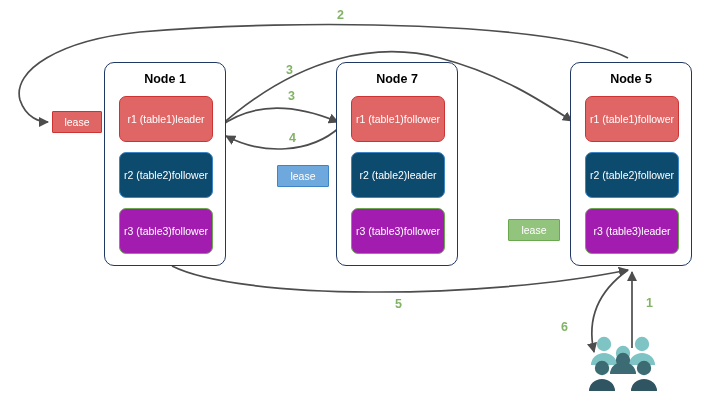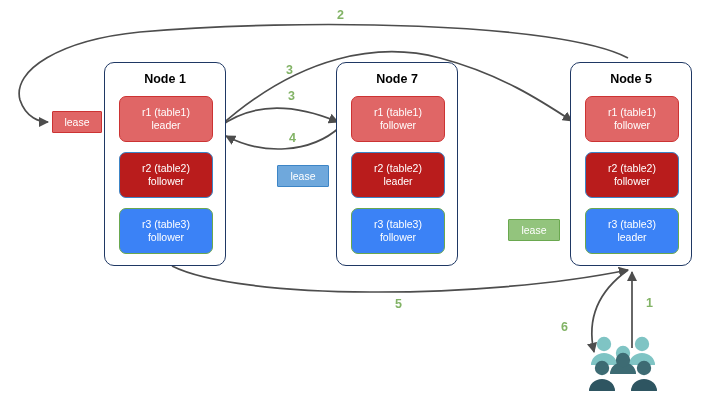--- a/index.html
+++ b/index.html
@@ -4,26 +4,26 @@
 <style>
   html,body{margin:0;padding:0;background:#ffffff;}
   body{width:704px;height:405px;overflow:hidden;font-family:"Liberation Sans",sans-serif;}
   #stage{position:relative;width:704px;height:405px;background:#fff;}
   svg.edges{position:absolute;left:0;top:0;width:704px;height:405px;pointer-events:none;}
 
   .node{position:absolute;border:1.6px solid #1f3864;border-radius:10px;background:#fff;box-sizing:border-box;}
   .node-title{position:absolute;left:0;right:0;top:9px;text-align:center;font-size:12.5px;font-weight:bold;color:#000;}
 
   .rep{position:absolute;left:14px;width:94px;height:46px;border-radius:7px;box-sizing:border-box;
-       display:flex;flex-direction:column;align-items:center;justify-content:center;
+       display:flex;flex-direction:row;align-items:center;justify-content:center;
        color:#ffffff;font-size:10.5px;line-height:13px;text-align:center;}
   .rep .l1,.rep .l2{display:block;}
   .rep.red{background:#e06666;border:1.4px solid #cc3333;}
-  .rep.blue{background:#b91c1c;border:1.4px solid #3d85c6;text-align:center;}
-  .rep.green{background:#3b82f6;border:1.4px solid #6aa84f;}
+  .rep.blue{background:#0c4a6e;border:1.4px solid #3d85c6;text-align:center;}
+  .rep.green{background:#a21caf;border:1.4px solid #6aa84f;}
 
   .lease{position:absolute;border-radius:1px;box-sizing:border-box;display:flex;align-items:center;justify-content:center;
          color:#fff;font-size:10.5px;}
   .lease.red{background:#e06666;border:1.4px solid #cc3333;}
   .lease.blue{background:#6fa8dc;border:1.4px solid #3d85c6;}
   .lease.green{background:#93c47d;border:1.4px solid #6aa84f;}
 
   .num{position:absolute;color:#82b366;font-size:12.5px;font-weight:bold;font-family:"Liberation Sans",sans-serif;}
   .users{position:absolute;}
 </style>

